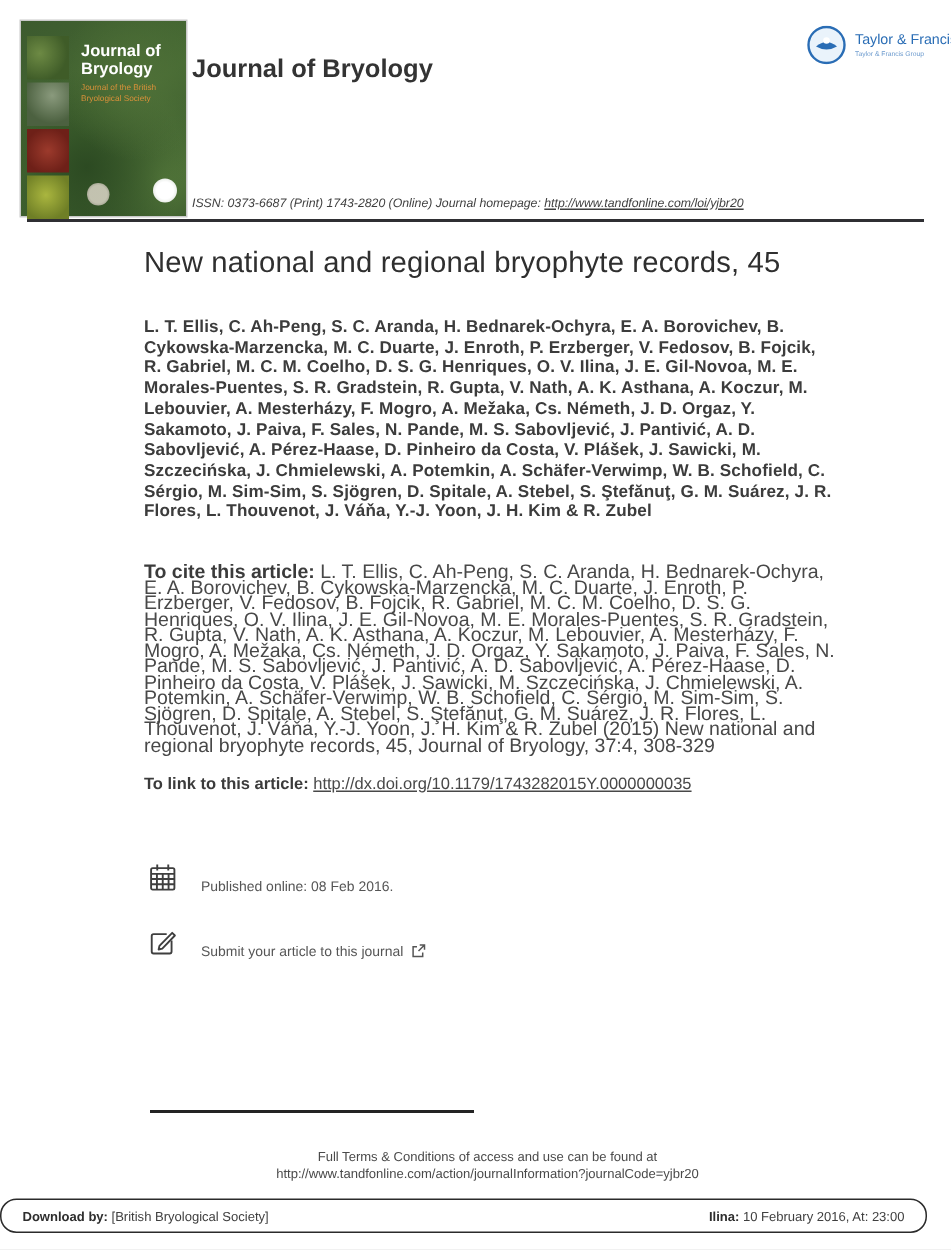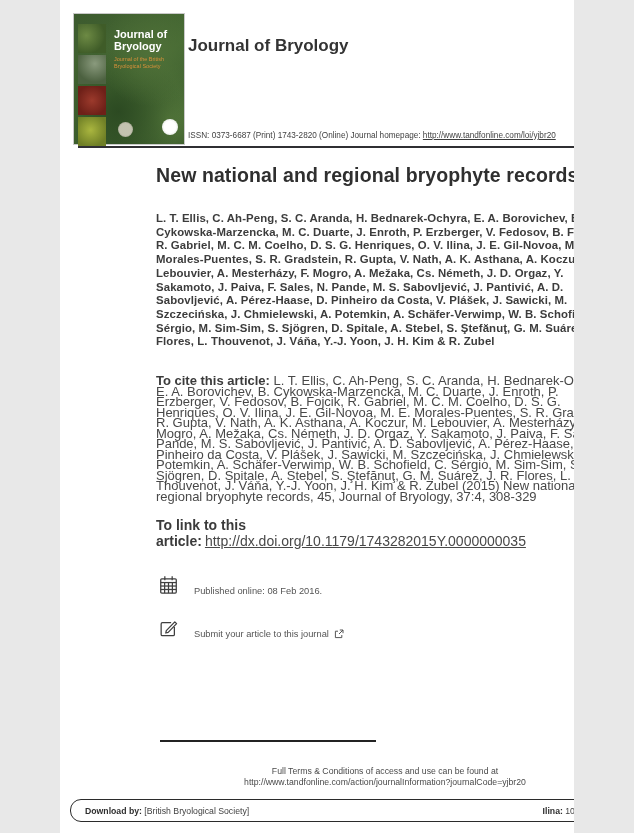--- a/index.html
+++ b/index.html
@@ -1,19 +1,19 @@
 <!DOCTYPE html>
 <html><head>
 <meta charset="utf-8">
 <style>
   * { margin:0; padding:0; box-sizing:border-box; }
   html,body { background:#e8e8e8; }
   body { font-family:"Liberation Sans","DejaVu Sans",sans-serif; }
   .page {
-    position:relative; width:514px; height:833px; background:#ffffff;
+    position:relative; width:634px; height:833px; background:#ffffff;
     margin:0 auto; overflow:hidden; color:#3d3d3d;
   }
 
   
   .cover {
     position:absolute; left:14px; top:14px; width:110px; height:130px;
     background:
       radial-gradient(circle at 70% 30%, #4f7038 0%, rgba(0,0,0,0) 45%),
       radial-gradient(circle at 40% 75%, #2c4a22 0%, rgba(0,0,0,0) 55%),
       radial-gradient(circle at 85% 80%, #567a3c 0%, rgba(0,0,0,0) 40%),
@@ -44,64 +44,64 @@
   }
 
   .tf-logo { position:absolute; left:538px; top:15px; width:86px; }
   .tf-circle { position:absolute; left:0; top:2px; }
   .tf-text { position:absolute; left:32px; top:6px; }
   .tf-name { font-size:9.5px; color:#2a6db5; white-space:nowrap; }
   .tf-group { font-size:4.5px; color:#6d9bce; margin-top:1px; }
 
   .issn-line {
     position:absolute; left:128px; top:131px;
-    font-size:8.2px; color:#3f3f3f; white-space:nowrap;
+    font-size:8.2px; color:#3f3f3f; white-space:nowrap;font-style:italic;
   }
   .issn-line .link { text-decoration:underline; }
 
   .header-rule {
     position:absolute; left:18px; top:146px; width:598px; height:2px;
     background:#2f2f33;
   }
 
   
   .main { position:absolute; left:96px; top:164px; width:462px; }
   .article-title {
-    font-size:19.5px; font-weight:bold; color:#2f2f2f; letter-spacing:.1px;
+    font-size:19.5px; font-weight:normal; color:#2f2f2f; letter-spacing:.1px;
   }
   .authors {
     margin-top:25px; font-size:11.4px; font-weight:bold; color:#3c3c3c;
     line-height:13.7px; letter-spacing:.1px;
   }
   .cite {
     margin-top:27px; font-size:13px; line-height:10.5px; color:#484848;
   }
   .cite .b, .link-line .b { font-weight:bold; color:#3b3b3b; }
-  .link-line { margin-top:15px; font-size:14px; color:#484848; }
+  .link-line { margin-top:15px; font-size:11px; color:#484848; }
   .link-line .link { text-decoration:underline; margin-left:3px; }
 
   
   .actions { position:absolute; left:98px; top:574px; width:420px; }
   .action-row { display:flex; align-items:flex-end; height:22px; margin-bottom:21px; }
   .action-icon { width:21px; height:21px; flex:0 0 21px; margin-right:15px; }
   .action-label { font-size:9.3px; color:#555555; }
   .ext { margin-left:5px; vertical-align:-1px; }
 
   .short-rule {
     position:absolute; left:100px; top:740px; width:216px; height:2px; background:#232323;
   }
 
   .terms {
     position:absolute; left:0; top:766px; width:634px; text-align:center;
     font-size:8.7px; line-height:11px; color:#4a4a4a;padding-left:16px;
   }
 
   
   .footer-bar {
-    position:absolute; left:10px; top:799px; width:618px; height:23px;
+    position:absolute; left:0; top:799px; width:618px; height:23px;
     border:1.4px solid #2b2b2b; border-radius:11px;
     display:flex; align-items:center; justify-content:space-between;
     padding:0 14px; background:#ffffff;
   }
   .footer-bar .seg { font-size:8.7px; color:#3f3f3f; white-space:nowrap; }
   .footer-bar .b { font-weight:bold; color:#2e2e2e; }
 
   svg { display:block; }
 </style>
 </head>

